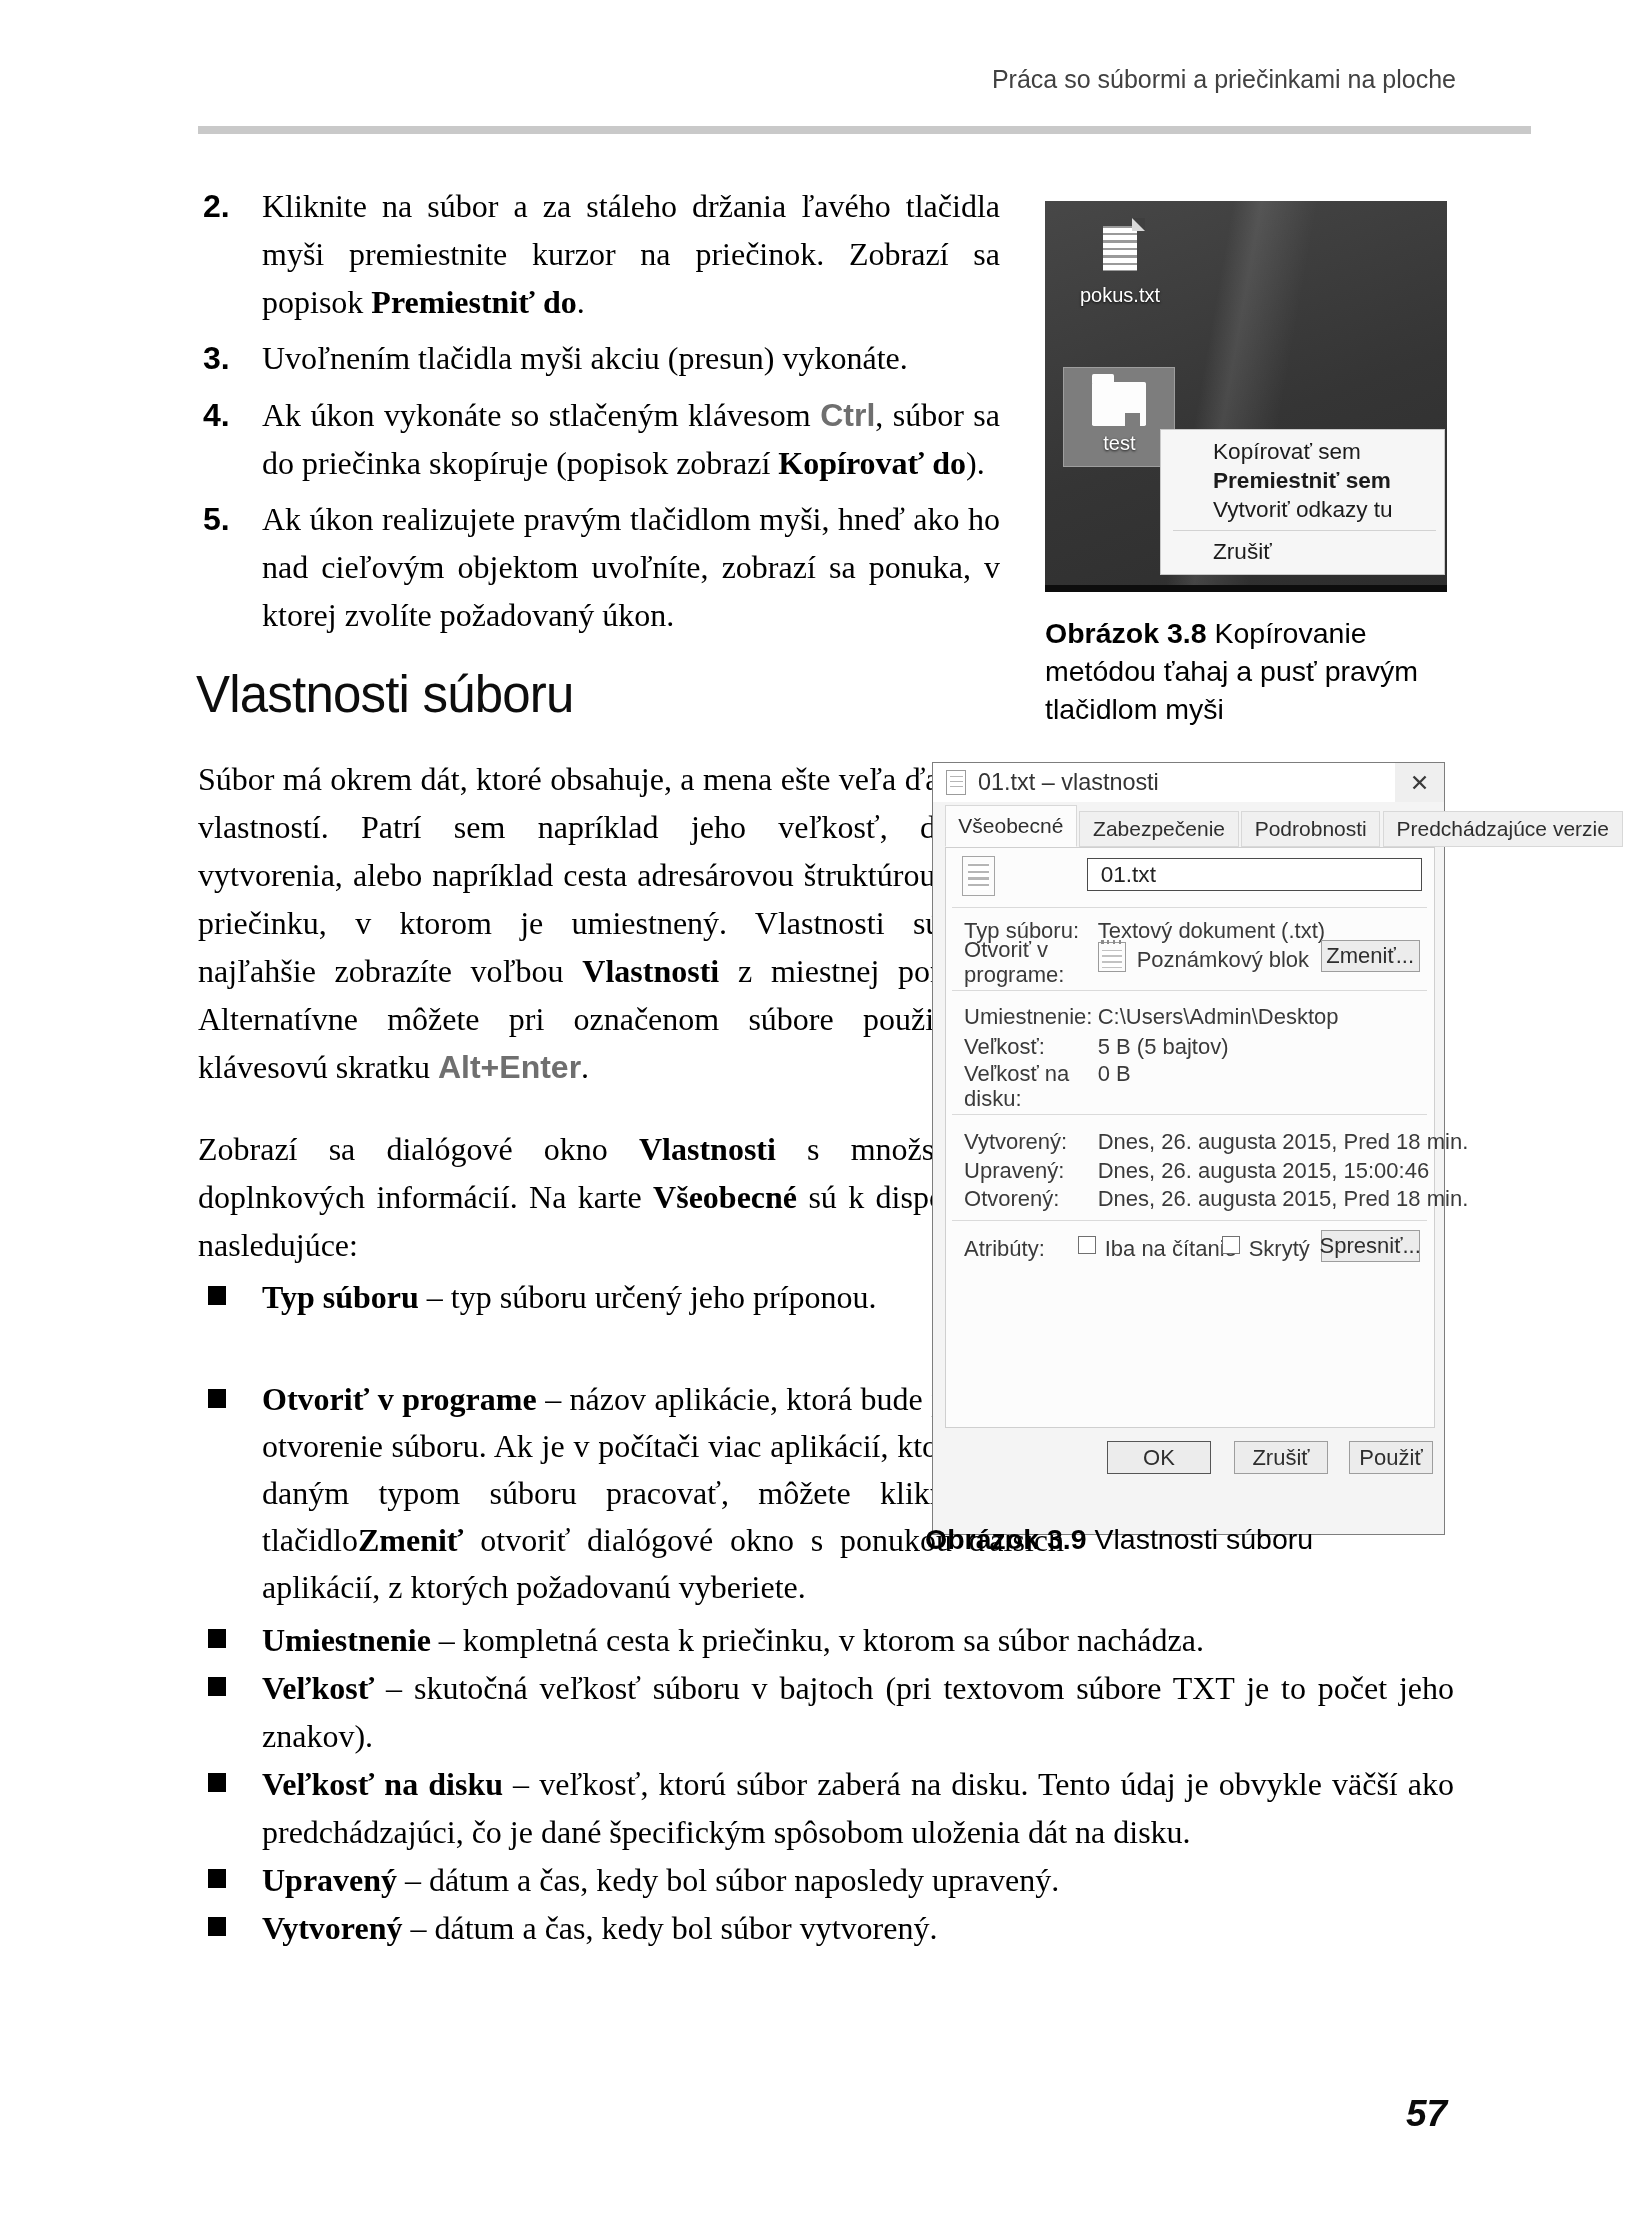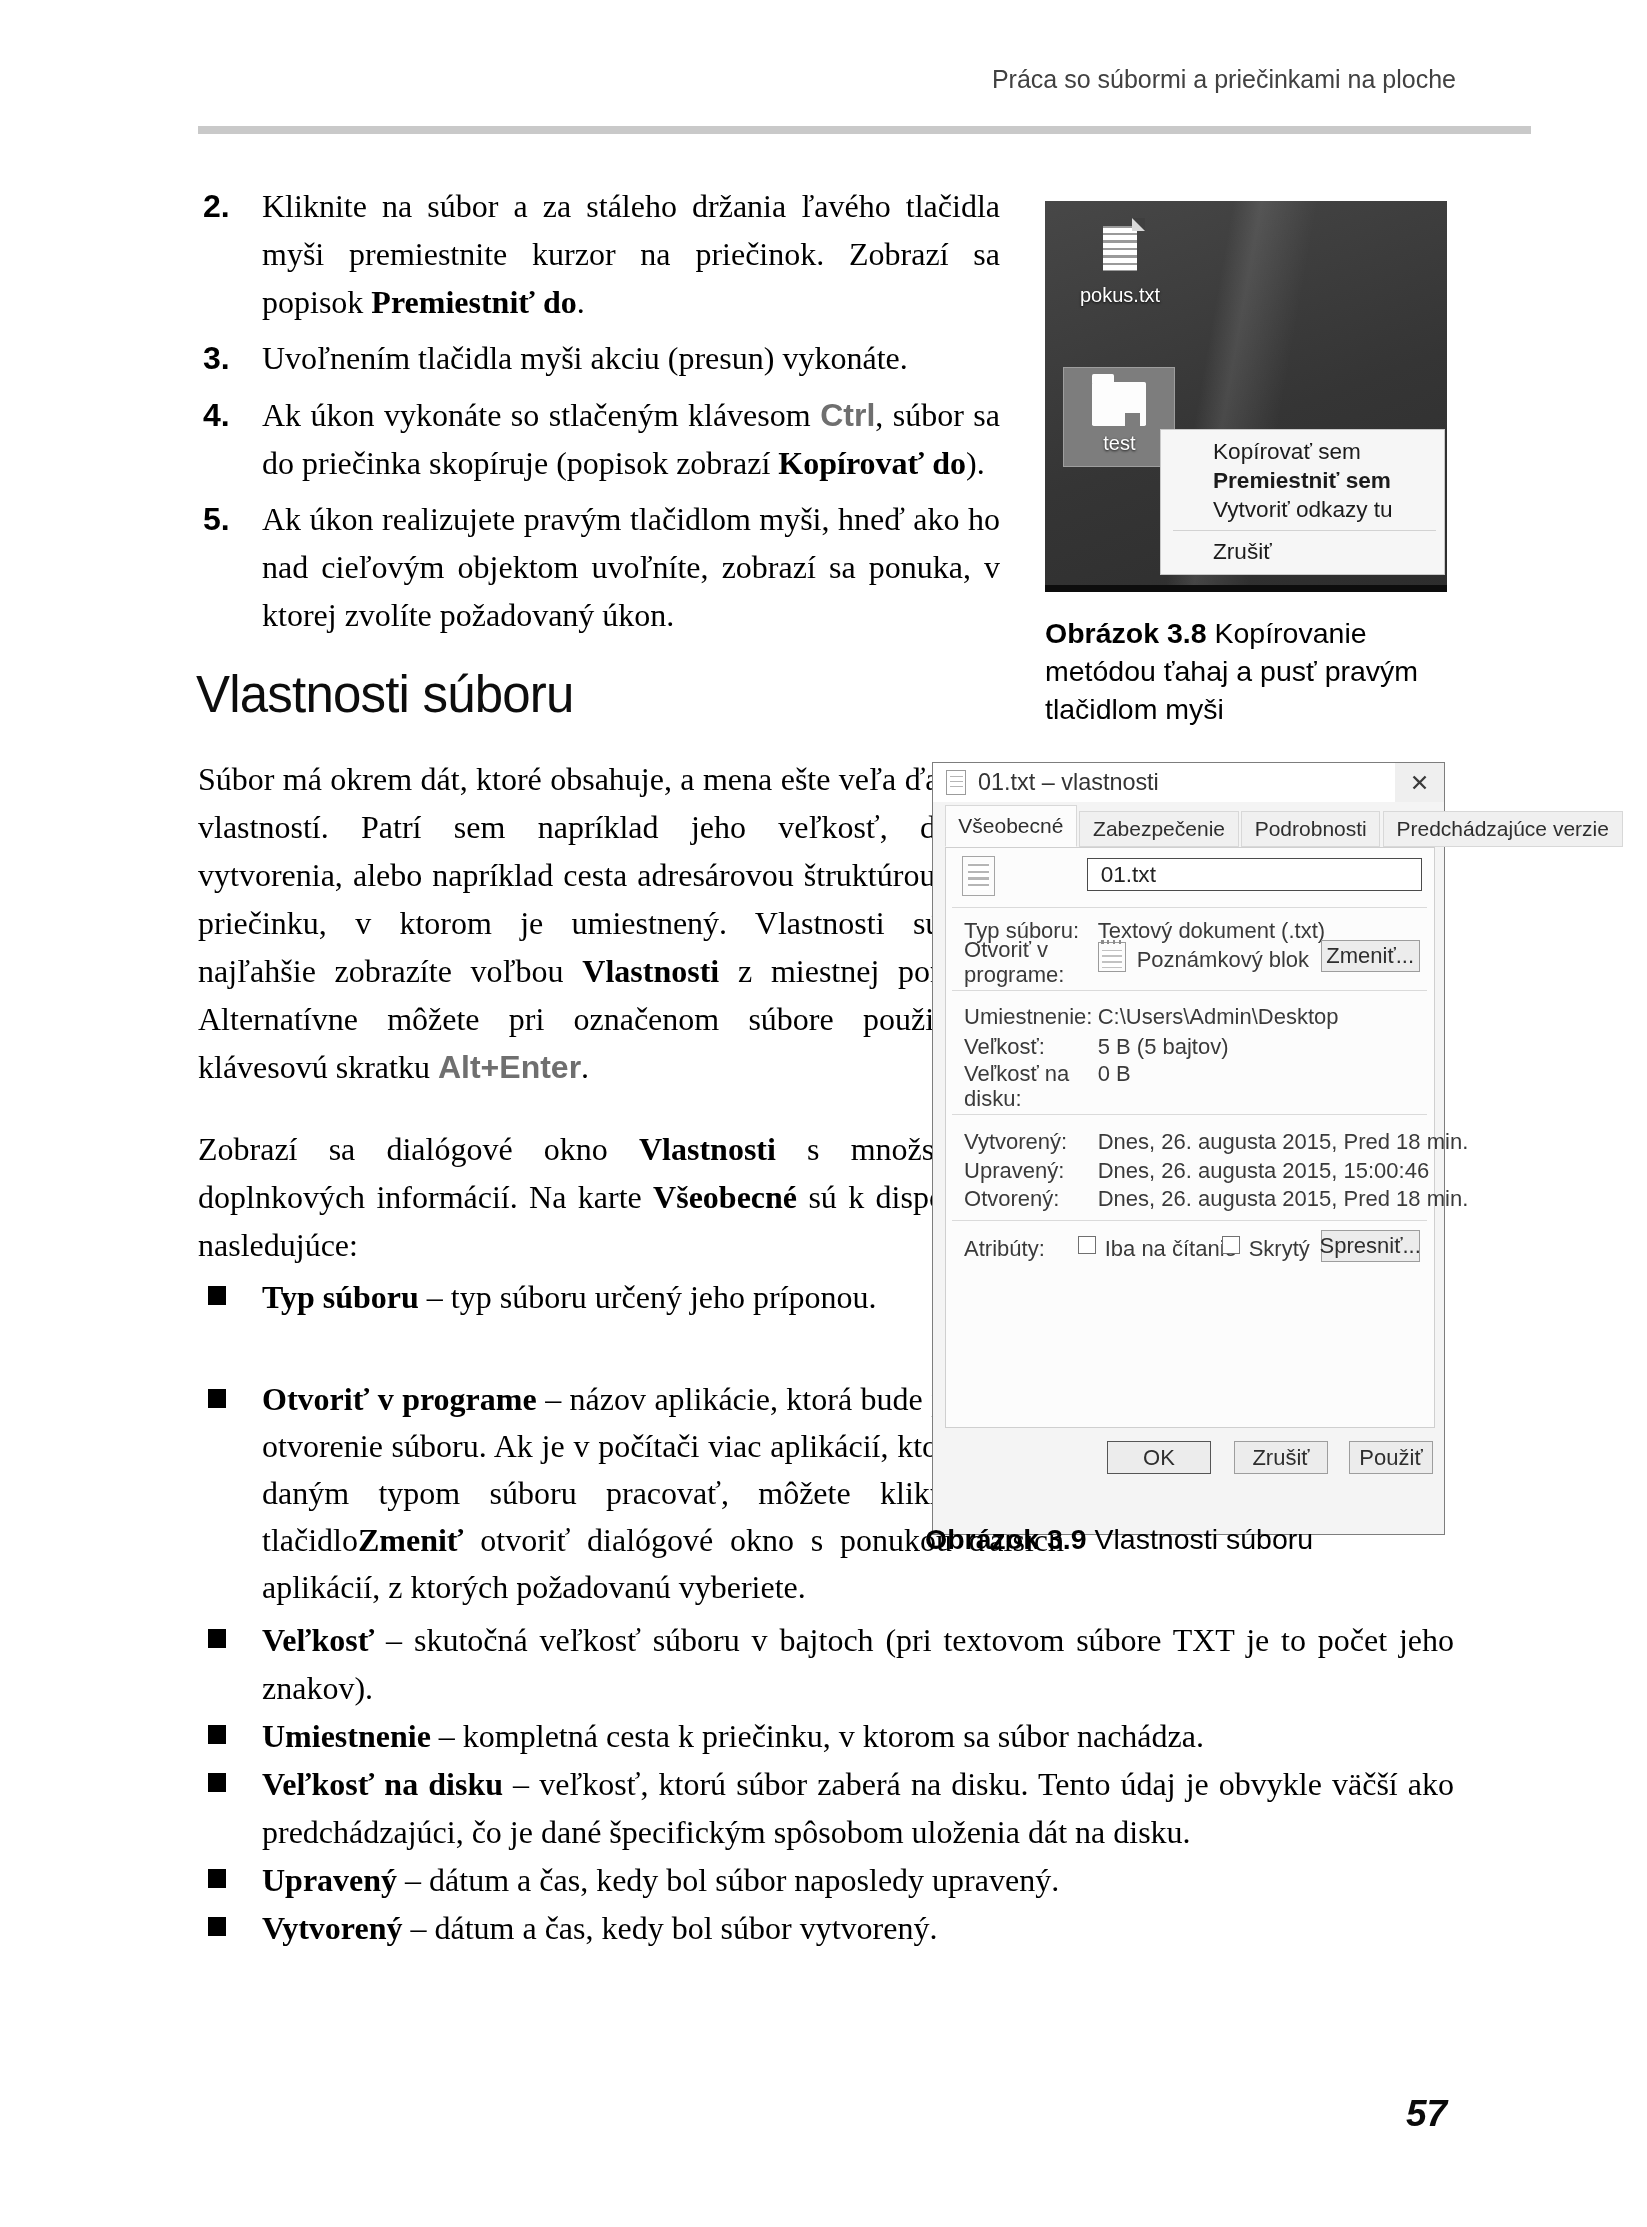--- a/index.html
+++ b/index.html
@@ -212,22 +212,22 @@
       <div class="dv" style="left:303px;top:388px">Skrytý</div>
       <div class="dbtn" style="left:375px;top:382px">Spresniť...</div>
     </div>
     <div class="btm-btn btn-ok">OK</div>
     <div class="btm-btn btn-cancel">Zrušiť</div>
     <div class="btm-btn btn-apply">Použiť</div>
   </div>
   <div class="caption cap39"><span class="seg-bs">Obrázok 3.9</span><span> Vlastnosti súboru</span></div>
 
   <div class="wide">
+    <div class="bullet"><span class="seg-b">Umiestnenie</span><span> – kompletná cesta k priečinku, v ktorom sa súbor nachádza.</span></div>
     <div class="bullet"><span class="seg-b">Veľkosť</span><span> – skutočná veľkosť súboru v bajtoch (pri textovom súbore TXT je to počet jeho znakov).</span></div>
-    <div class="bullet"><span class="seg-b">Umiestnenie</span><span> – kompletná cesta k priečinku, v ktorom sa súbor nachádza.</span></div>
     <div class="bullet"><span class="seg-b">Veľkosť na disku</span><span> – veľkosť, ktorú súbor zaberá na disku. Tento údaj je obvykle väčší ako predchádzajúci, čo je dané špecifickým spôsobom uloženia dát na disku.</span></div>
     <div class="bullet"><span class="seg-b">Upravený</span><span> – dátum a čas, kedy bol súbor naposledy upravený.</span></div>
     <div class="bullet"><span class="seg-b">Vytvorený</span><span> – dátum a čas, kedy bol súbor vytvorený.</span></div>
   </div>
 
   <div class="page-num">57</div>
 </div>
 
 
 </body></html>

